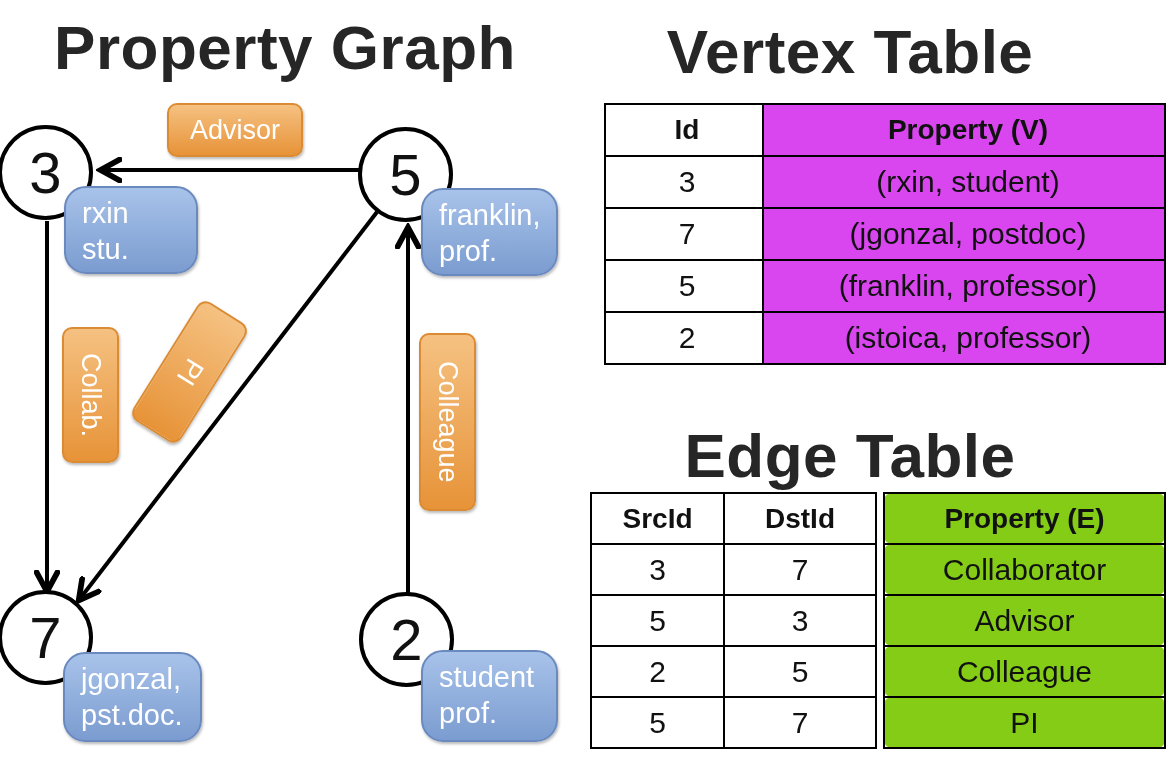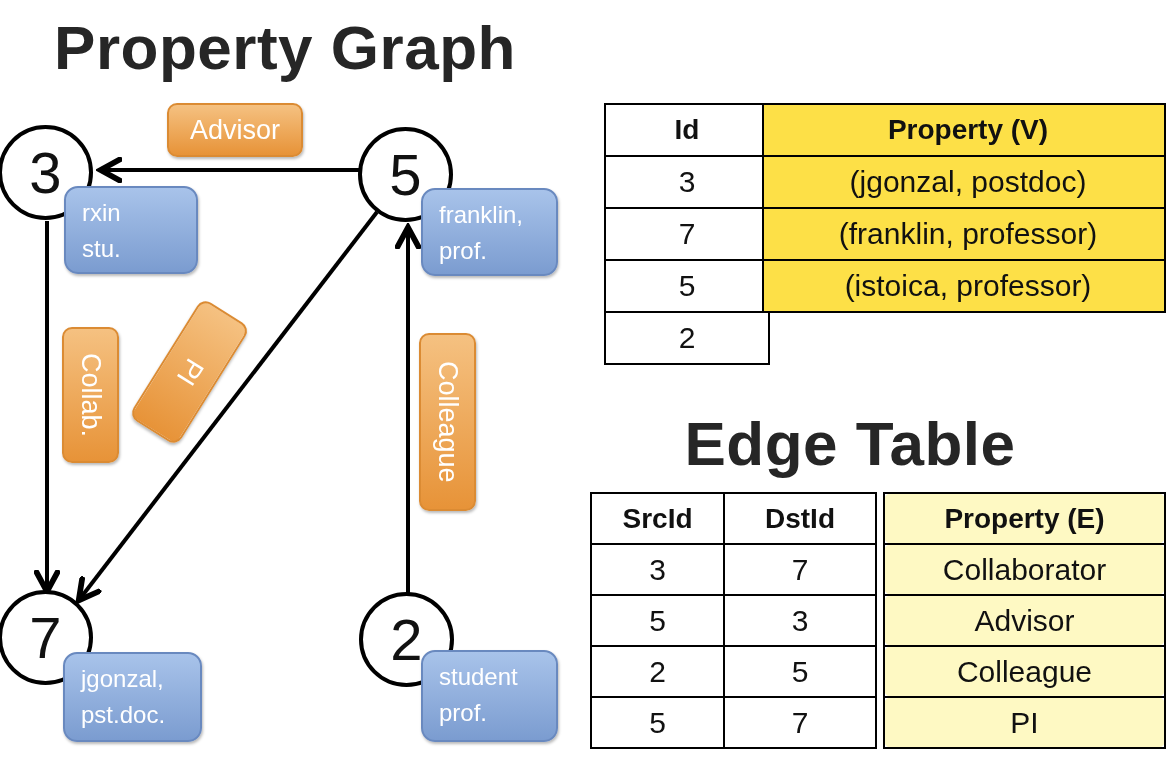--- a/index.html
+++ b/index.html
@@ -25,37 +25,37 @@
     border:2px solid #db8b33;border-radius:10px;
     color:#fff;font-size:27px;
     display:flex;align-items:center;justify-content:center;
     box-shadow:1px 2px 3px rgba(0,0,0,.28);
   }
   .elabel.vert{writing-mode:vertical-rl;}
   
   .vprop{
     position:absolute;box-sizing:border-box;z-index:5;
     background:linear-gradient(#a8c3ea,#7b9cd0);
-    border:2px solid #6989bf;border-radius:14px;
-    color:#fff;font-size:24px;line-height:36px;
+    border:2px solid #6989bf;border-radius:22px;
+    color:#fff;font-size:29px;line-height:36px;
     padding:7px 8px 7px 16px;white-space:pre-line;
     box-shadow:1px 2px 3px rgba(0,0,0,.28);
   }
   .edges{position:absolute;left:0;top:0;z-index:2;}
   
   .tbl{
     position:absolute;border-collapse:collapse;table-layout:fixed;background:#fff;
   }
   .tbl td{
     border:2.5px solid #000;text-align:center;vertical-align:middle;
     font-size:30px;color:#111;padding:0;height:50px;overflow:hidden;white-space:nowrap;
   }
   .tbl tr.hdr td{font-weight:bold;font-size:28px;}
-  .tbl.vfill td{background:#fde047;padding-left:8px;}
-  .tbl.efill td{background:#fef9c3;}
+  .tbl.vfill td{background:#d946ef;padding-left:8px;}
+  .tbl.efill td{background:#84cc16;}
   .tbl.etbl td{height:49px;border-radius:8px;}
 </style>
 </head>
 <body>
 
 <div class="canvas">
 
   <div class="title" style="left:0;top:12px;width:570px;">Property Graph</div>
 
   <svg class="edges" width="585" height="760" viewBox="0 0 585 760">
@@ -90,20 +90,21 @@
 
   <div class="vprop" style="left:64px;top:186px;width:134px;height:88px;">rxin
 stu.</div>
   <div class="vprop" style="left:421px;top:188px;width:137px;height:88px;">franklin,
 prof.</div>
   <div class="vprop" style="left:63px;top:652px;width:139px;height:90px;">jgonzal,
 pst.doc.</div>
   <div class="vprop" style="left:421px;top:650px;width:137px;height:92px;">student
 prof.</div>
 
+  <div class="title" style="left:560px;top:16px;width:580px;">Vertex Table</div>
 
   <table class="tbl" style="left:592px;top:103px;width:166px;margin-left:12px;">
     <tbody>
         <tr class="hdr">
       <td>Id</td>
         </tr>
     <tr>
       <td>3</td>
         </tr>
     <tr>
@@ -117,32 +118,35 @@
         </tr>
   </tbody>
     </table>
 
   <table class="tbl vfill" style="left:762px;top:103px;width:404px;">
     <tbody>
         <tr class="hdr">
       <td>Property (V)</td>
         </tr>
     <tr>
+      <td>(rxin, student)</td>
+        </tr>
+    <tr>
       <td>(jgonzal, postdoc)</td>
         </tr>
     <tr>
       <td>(franklin, professor)</td>
         </tr>
     <tr>
       <td>(istoica, professor)</td>
         </tr>
   </tbody>
     </table>
 
-  <div class="title" style="left:560px;top:408px;width:580px;">Edge Table</div>
+  <div class="title" style="left:560px;top:420px;width:580px;">Edge Table</div>
 
   <table class="tbl etbl" style="left:590px;top:492px;width:287px;">
     <colgroup>
         <col style="width:133px">
         <col>
       </colgroup>
     <tbody>
         <tr class="hdr">
       <td>SrcId</td>
       <td>DstId</td>

